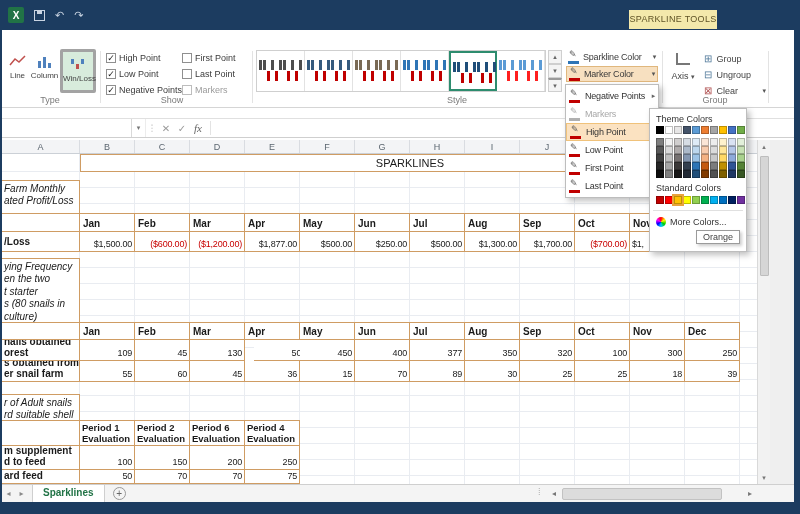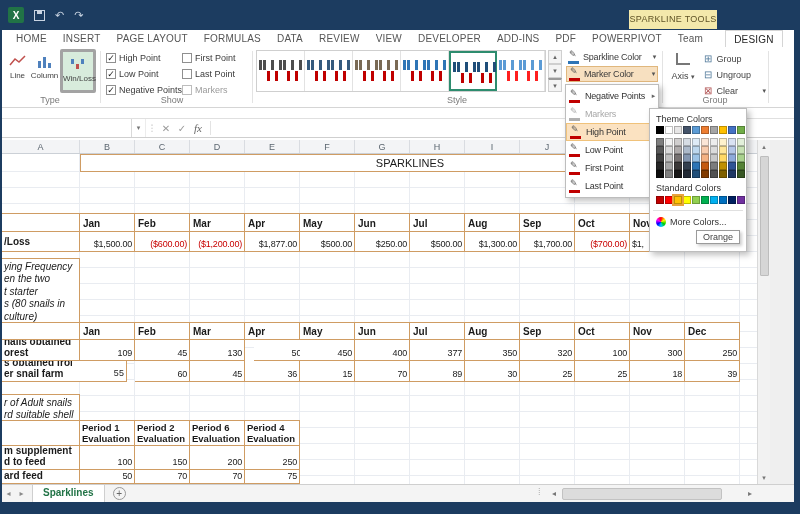--- a/index.html
+++ b/index.html
@@ -133,35 +133,20 @@
       <span class="appicon">X</span>
       <span class="saveic">
           <span></span>
         </span>
       <span class="qicon">↶</span>
       <span class="qicon">↷</span>
     </div>
     <div id="context-tag">SPARKLINE TOOLS</div>
   </div>
 
-  <div id="ribbon-tabs">
-      <div class="rtab">HOME</div>
-      <div class="rtab">INSERT</div>
-      <div class="rtab">PAGE LAYOUT</div>
-      <div class="rtab">FORMULAS</div>
-      <div class="rtab">DATA</div>
-      <div class="rtab">REVIEW</div>
-      <div class="rtab">VIEW</div>
-      <div class="rtab">DEVELOPER</div>
-      <div class="rtab">ADD-INS</div>
-      <div class="rtab">PDF</div>
-      <div class="rtab">POWERPIVOT</div>
-      <div class="rtab">Team</div>
-      <div class="rtab active">DESIGN</div>
-    </div>
 
   <div id="ribbon">
 
     <div class="tbtn" style="left:4px;width:23px">
       <svg width="18" height="14">
           <polyline points="1,11 6,5 10,8 16,2" stroke="#c0504d" fill="none" stroke-width="1.5"></polyline>
         </svg>
       <span>Line</span>
     </div>
     <div class="tbtn" style="left:28px;width:29px">
@@ -361,20 +346,24 @@
       <div class="colh" style="left: 573px; width: 55px;">K</div>
       <div class="colh" style="left: 628px; width: 55px;">L</div>
       <div class="colh" style="left: 683px; width: 55px;">M</div>
       <div class="colh" style="left: 738px; width: 55px;">N</div>
     </div>
 
   <div id="sheet-body">
     <div id="colA-mask"></div>
     <div id="title-cell">SPARKLINES</div>
 
+  <div class="lblbox" style="top: 26px; height: 33px;">
+        <div class="iline">Farm Monthly</div>
+        <div class="iline">ated Profit/Loss</div>
+      </div>
       <div class="lblbox" style="top: 104px; height: 64px;">
         <div class="iline">ying Frequency</div>
         <div class="iline">en the two</div>
         <div class="iline">t starter</div>
         <div class="iline">s (80 snails in</div>
         <div class="iline">culture)</div>
       </div>
       <div class="lblbox" style="top: 240px; height: 26px;">
         <div class="iline">r of Adult snails</div>
         <div class="iline">rd suitable shell</div>
@@ -411,21 +400,21 @@
       <div class="tcell lines bold" style="left: 0px; top: 186px; width: 78px; height: 21px;">
         <div class="lcline">nails obtained</div>
         <div class="lcline">orest</div>
       </div>
       <div class="tcell lines bold" style="left: 0px; top: 207px; width: 78px; height: 21px;">
         <div class="lcline">s obtained from</div>
         <div class="lcline">er snail farm</div>
       </div>
       <div class="tcell bold hdr" style="left: 78px; top: 168px; width: 55px; height: 18px;">Jan</div>
       <div class="tcell val aright" style="left: 78px; top: 186px; width: 55px; height: 21px;">109</div>
-      <div class="tcell val aright" style="left: 70px; top: 207px; width: 55px; height: 21px; font-family: Liberation Mono, monospace;">55</div>
+      <div class="tcell val aright" style="left: 78px; top: 207px; width: 55px; height: 21px;">55</div>
       <div class="tcell bold hdr" style="left: 133px; top: 168px; width: 55px; height: 18px;">Feb</div>
       <div class="tcell val aright" style="left: 133px; top: 186px; width: 55px; height: 21px;">45</div>
       <div class="tcell val aright" style="left: 133px; top: 207px; width: 55px; height: 21px;">60</div>
       <div class="tcell bold hdr" style="left: 188px; top: 168px; width: 55px; height: 18px;">Mar</div>
       <div class="tcell val aright" style="left: 188px; top: 186px; width: 55px; height: 21px;">130</div>
       <div class="tcell val aright" style="left: 188px; top: 207px; width: 55px; height: 21px;">45</div>
       <div class="tcell bold hdr" style="left: 243px; top: 168px; width: 55px; height: 18px;">Apr</div>
       <div class="tcell val aright" style="left: 252px; top: 186px; width: 55px; height: 21px;">500</div>
       <div class="tcell val aright" style="left: 243px; top: 207px; width: 55px; height: 21px;">36</div>
       <div class="tcell bold hdr" style="left: 298px; top: 168px; width: 55px; height: 18px;">May</div>

